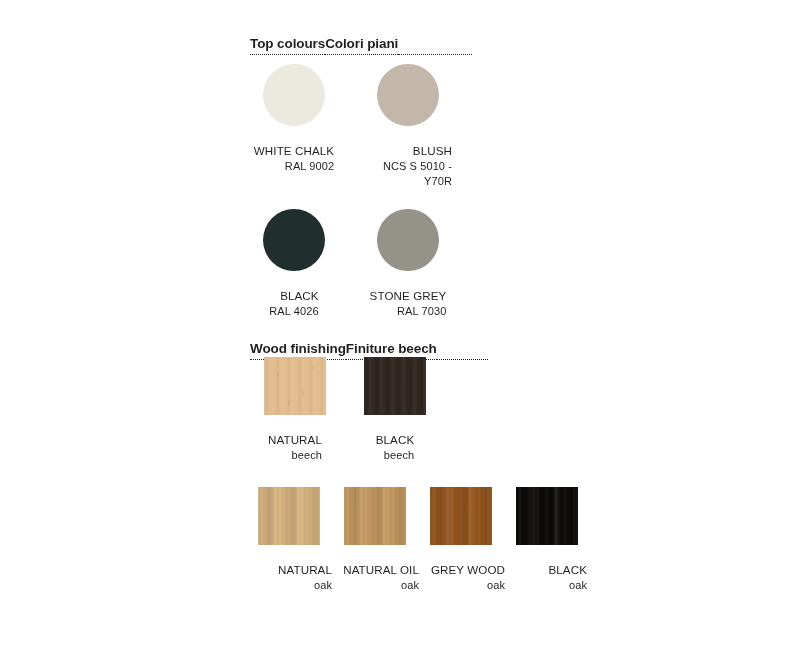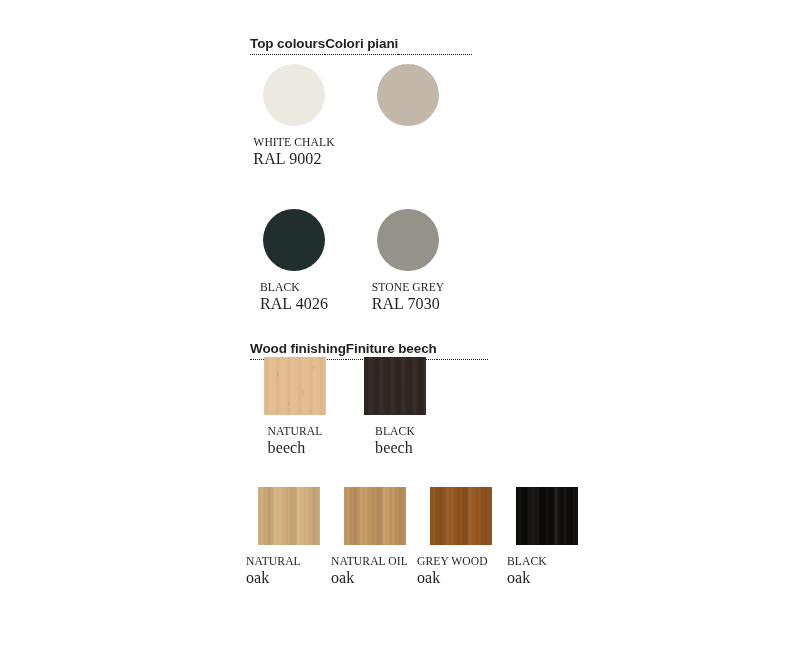--- a/index.html
+++ b/index.html
@@ -68,34 +68,33 @@
   }
 
   .square-swatch {
     width: 62px;
     height: 58px;
     position: relative;
     overflow: hidden;
   }
 
   .swatch-caption {
-    margin-top: 9px;
-    text-align: left;
+    margin-top: 17px;
+    text-align: right;
     line-height: 15.5px;
-    font-family: Liberation Serif, serif;
   }
   .caption-name {
     display: block;
     font-size: 11.6px;
     letter-spacing: 0.1px;
     color: #231f20;
   }
   .caption-code {
     display: block;
-    font-size: 16px;
+    font-size: 11px;
     letter-spacing: 0.1px;
     color: #231f20;
   }
 
   
   .grain-vertical::after,
   .grain-beech::after {
     content: "";
     position: absolute;
     inset: 0;
@@ -141,20 +140,24 @@
   <div class="swatch-row" style="left:250px; top:64px; gap:26px;">
     <div class="swatch-cell" style="width:88px;">
       <div class="circle-swatch" style="background:#EBE9E0;"></div>
       <div class="swatch-caption">
         <span class="caption-name">WHITE CHALK</span>
         <span class="caption-code">RAL 9002</span>
       </div>
     </div>
     <div class="swatch-cell" style="width:88px;">
       <div class="circle-swatch" style="background:#C3B7AA;"></div>
+      <div class="swatch-caption">
+        <span class="caption-name">BLUSH</span>
+        <span class="caption-code">NCS S 5010 - Y70R</span>
+      </div>
     </div>
   </div>
 
   <div class="swatch-row" style="left:250px; top:209px; gap:26px;">
     <div class="swatch-cell" style="width:88px;">
       <div class="circle-swatch" style="background:#212E2E;"></div>
       <div class="swatch-caption">
         <span class="caption-name">BLACK</span>
         <span class="caption-code">RAL 4026</span>
       </div>

